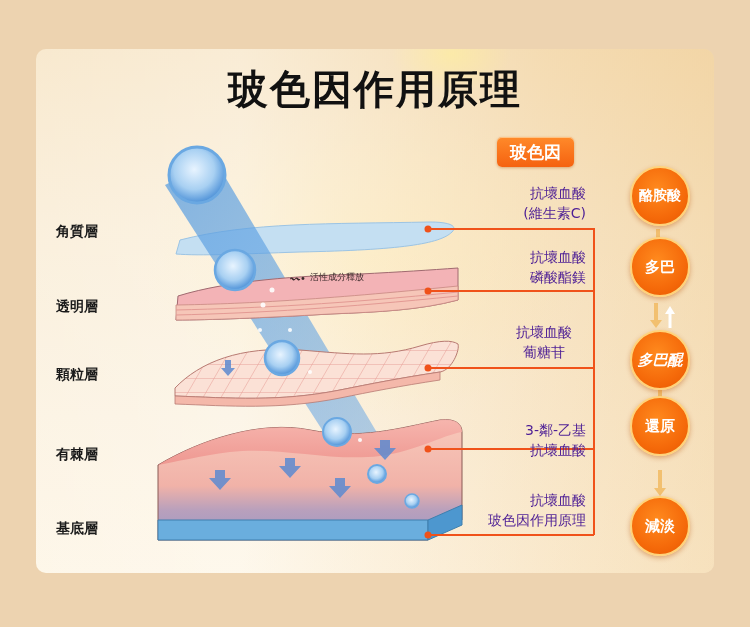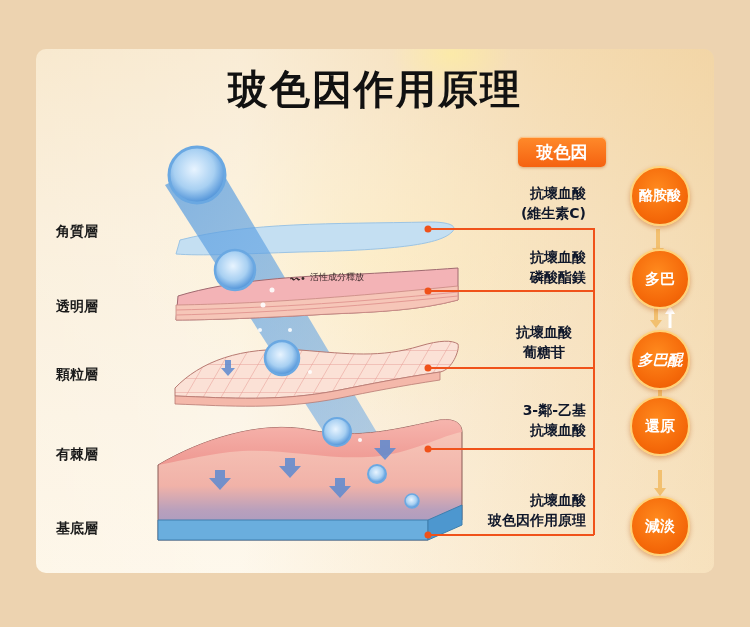--- a/index.html
+++ b/index.html
@@ -21,31 +21,31 @@
   .card::before {
     content: ""; position: absolute; inset: 0;
     background: linear-gradient(90deg, rgba(255,255,255,0.25) 0%, rgba(255,255,255,0.35) 30%, rgba(240,200,140,0.25) 75%, rgba(235,190,120,0.35) 100%);
     pointer-events: none;
   }
   .title {
     position: absolute; left: 0; right: 0; top: 62px; text-align: center;
     font-size: 40px; font-weight: bold; color: #111; letter-spacing: 2px;
   }
   .tag {
-    position: absolute; left: 518px; top: 137px; width: 88px; height: 30px;
+    position: absolute; left: 497px; top: 137px; width: 77px; height: 30px;
     border-radius: 5px;
     background: linear-gradient(180deg, #ff8a2a 0%, #f56210 100%);
     box-shadow: 0 1px 3px rgba(180,80,0,0.4), inset 0 1px 0 rgba(255,220,170,0.7);
     color: #fff; font-size: 17px; font-weight: bold; text-align: center; line-height: 30px;
   }
   .layer-label {
     position: absolute; left: 56px; font-size: 14px; font-weight: bold; color: #1a1a1a; text-align: right;
   }
   .ingredient {
-    position: absolute; right: 164px; font-size: 14px; font-weight: bold; color: #0f172a;
+    position: absolute; right: 164px; font-size: 14px; font-weight: normal; color: #4c1d95;
     text-align: right; line-height: 20px; white-space: nowrap;
   }
   .bubble {
     position: absolute; left: 630px; width: 60px; height: 60px; border-radius: 50%;
     background: radial-gradient(circle at 45% 38%, #ff8a1e 0%, #f56a0a 60%, #e85600 100%);
     border: 2px solid #ffd27a;
     box-shadow: 0 2px 5px rgba(190,90,20,0.45);
     color: #fff; font-weight: bold; font-size: 15px;
     display: flex; align-items: center; justify-content: center; text-align: left;
   }
@@ -172,26 +172,26 @@
   <div>(維生素C)</div>
 </div>
 <div class="ingredient" style="top:247px;">
   <div>抗壞血酸</div>
   <div>磷酸酯鎂</div>
 </div>
 <div class="ingredient" style="top:322px;right:178px;">
   <div>抗壞血酸</div>
   <div style="text-align:center;">葡糖苷</div>
 </div>
-<div class="ingredient" style="top:400px;">
+<div class="ingredient" style="top:420px;">
   <div>3-鄰-乙基</div>
   <div>抗壞血酸</div>
 </div>
 <div class="ingredient" style="top:490px;">
   <div>抗壞血酸</div>
   <div>玻色因作用原理</div>
 </div>
 
 <div class="bubble" style="top:166px;font-size:14px;">酪胺酸</div>
-<div class="bubble" style="top:249px;">多巴</div>
+<div class="bubble" style="top:237px;">多巴</div>
 <div class="bubble" style="top:330px;font-style:italic;">多巴醌</div>
 <div class="bubble" style="top:396px;">還原</div>
 <div class="bubble" style="top:496px;">減淡</div>
 
 </body></html>

